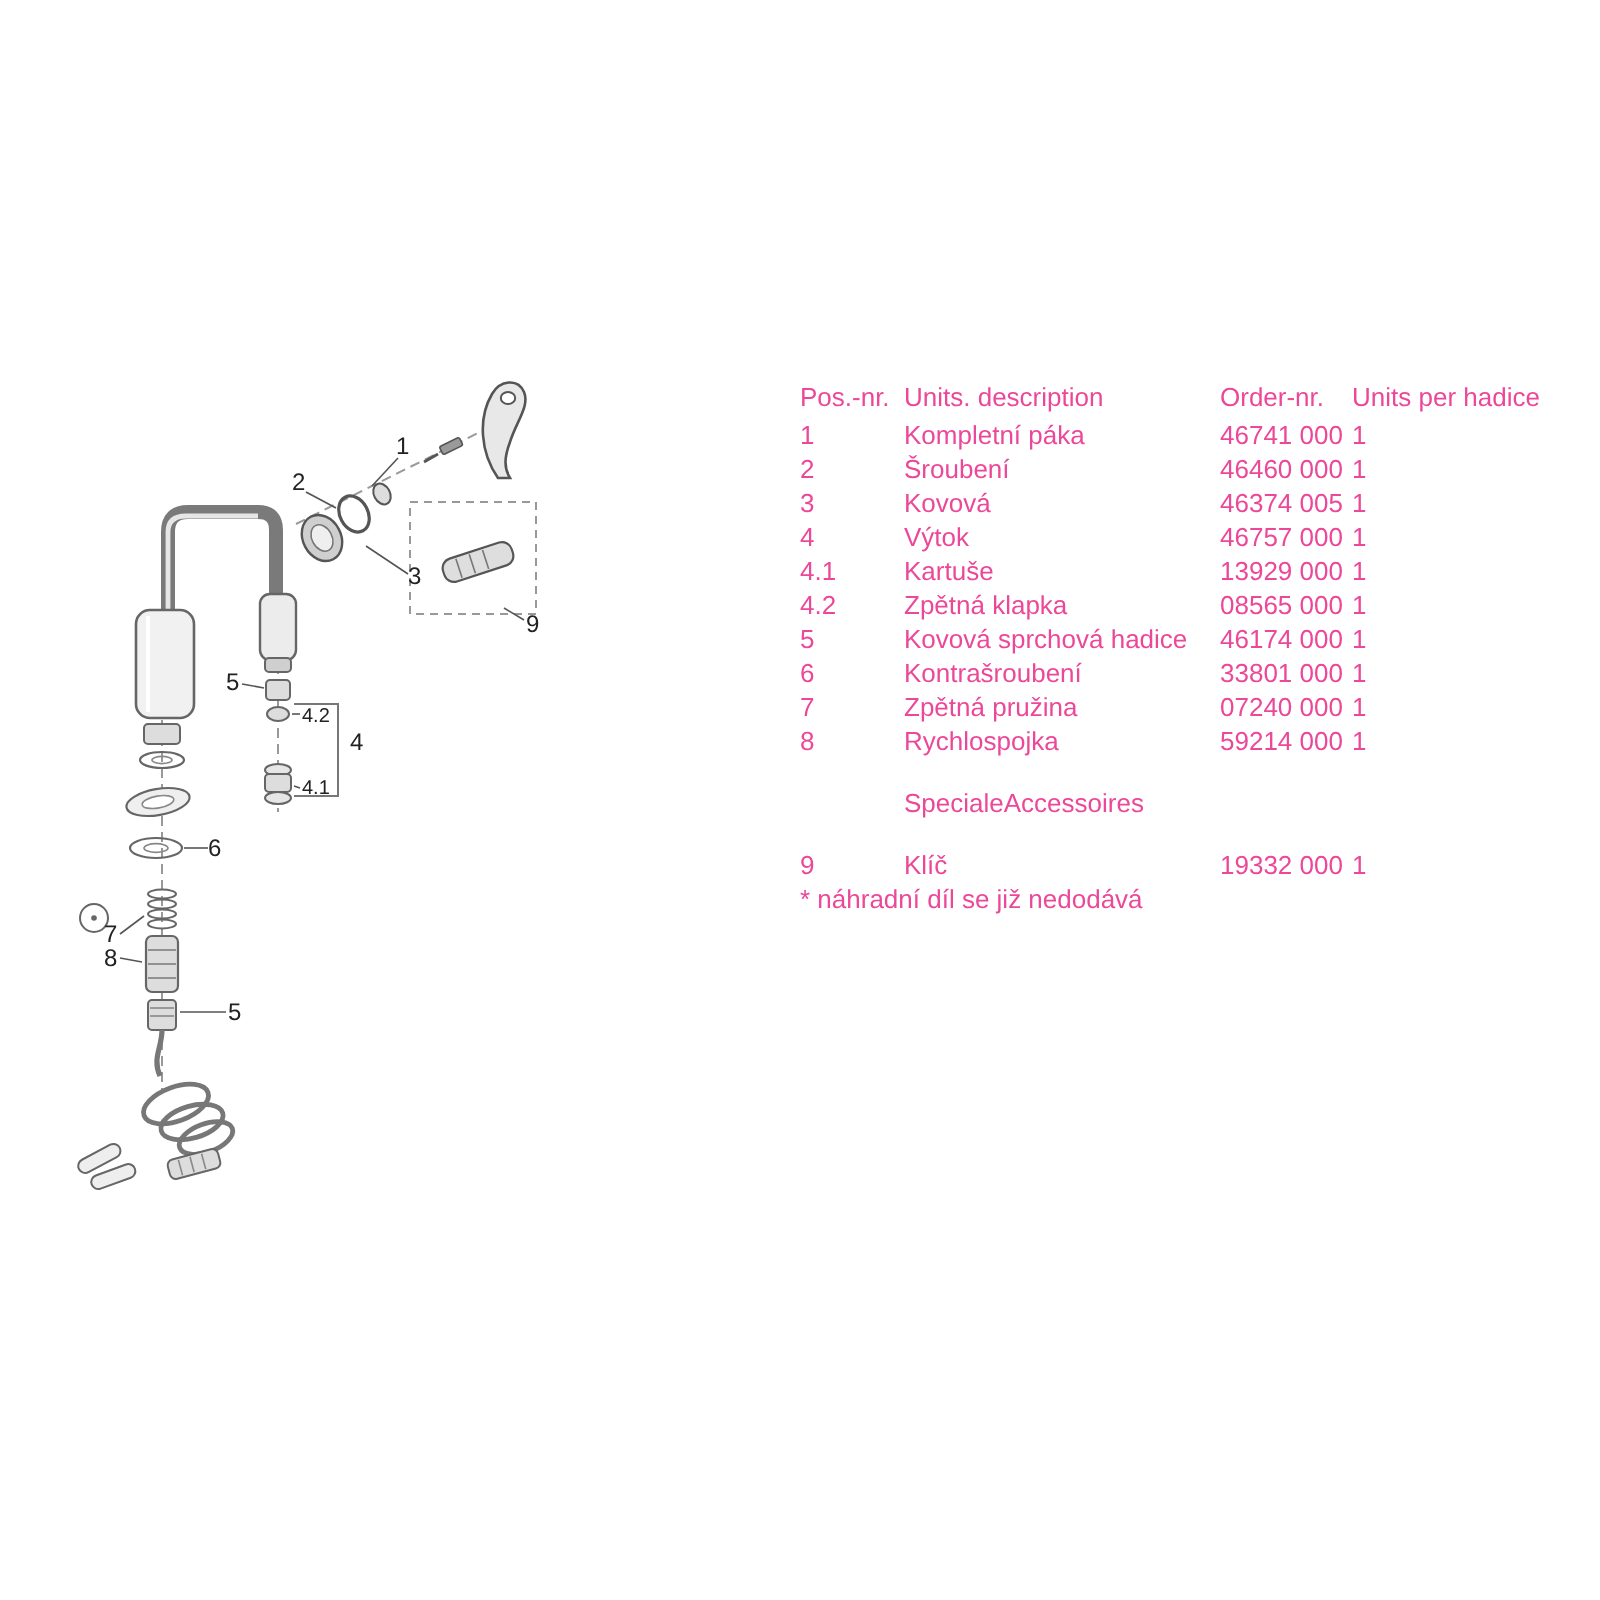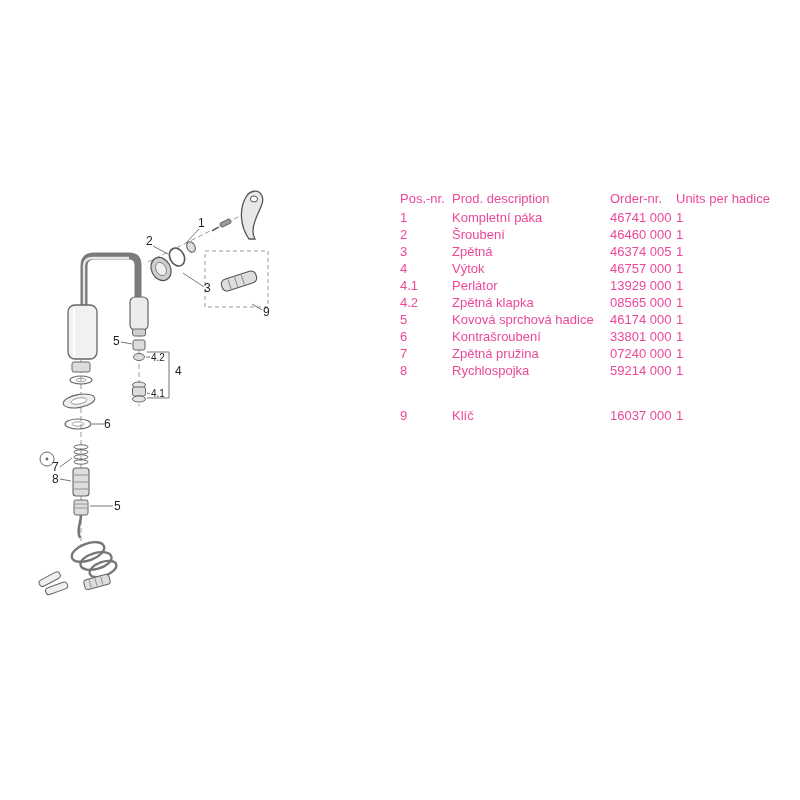--- a/index.html
+++ b/index.html
@@ -171,53 +171,53 @@
   <table class="parts-table">
     <colgroup>
       <col class="col-pos">
         <col class="col-desc">
         <col class="col-order">
         <col class="col-units">
     </colgroup>
     <thead>
       <tr>
         <th>Pos.-nr.</th>
-        <th>Prod. description</th>
+        <th>Units. description</th>
         <th>Order-nr.</th>
         <th>Units per hadice</th>
       </tr>
     </thead>
     <tbody>
         <tr>
           <td>1</td>
           <td>Kompletní páka</td>
           <td>46741 000</td>
           <td>1</td>
         </tr>
         <tr>
           <td>2</td>
           <td>Šroubení</td>
           <td>46460 000</td>
           <td>1</td>
         </tr>
         <tr>
           <td>3</td>
-          <td>Zpětná</td>
+          <td>Kovová</td>
           <td>46374 005</td>
           <td>1</td>
         </tr>
         <tr>
           <td>4</td>
           <td>Výtok</td>
           <td>46757 000</td>
           <td>1</td>
         </tr>
         <tr>
           <td>4.1</td>
-          <td>Perlátor</td>
+          <td>Kartuše</td>
           <td>13929 000</td>
           <td>1</td>
         </tr>
         <tr>
           <td>4.2</td>
           <td>Zpětná klapka</td>
           <td>08565 000</td>
           <td>1</td>
         </tr>
         <tr>
@@ -240,25 +240,34 @@
         </tr>
         <tr>
           <td>8</td>
           <td>Rychlospojka</td>
           <td>59214 000</td>
           <td>1</td>
         </tr>
         <tr class="spacer-row">
           <td colspan="4"></td>
         </tr>
+        <tr>
+          <td></td>
+          <td>SpecialeAccessoires</td>
+          <td></td>
+          <td></td>
+        </tr>
         <tr class="spacer-row">
           <td colspan="4"></td>
         </tr>
         <tr>
           <td>9</td>
           <td>Klíč</td>
-          <td>16037 000</td>
-          <td>1</td>
+          <td>19332 000</td>
+          <td>1</td>
+        </tr>
+        <tr>
+          <td colspan="4">* náhradní díl se již nedodává</td>
         </tr>
       </tbody>
   </table>
 
 </div>
 
 </body></html>

